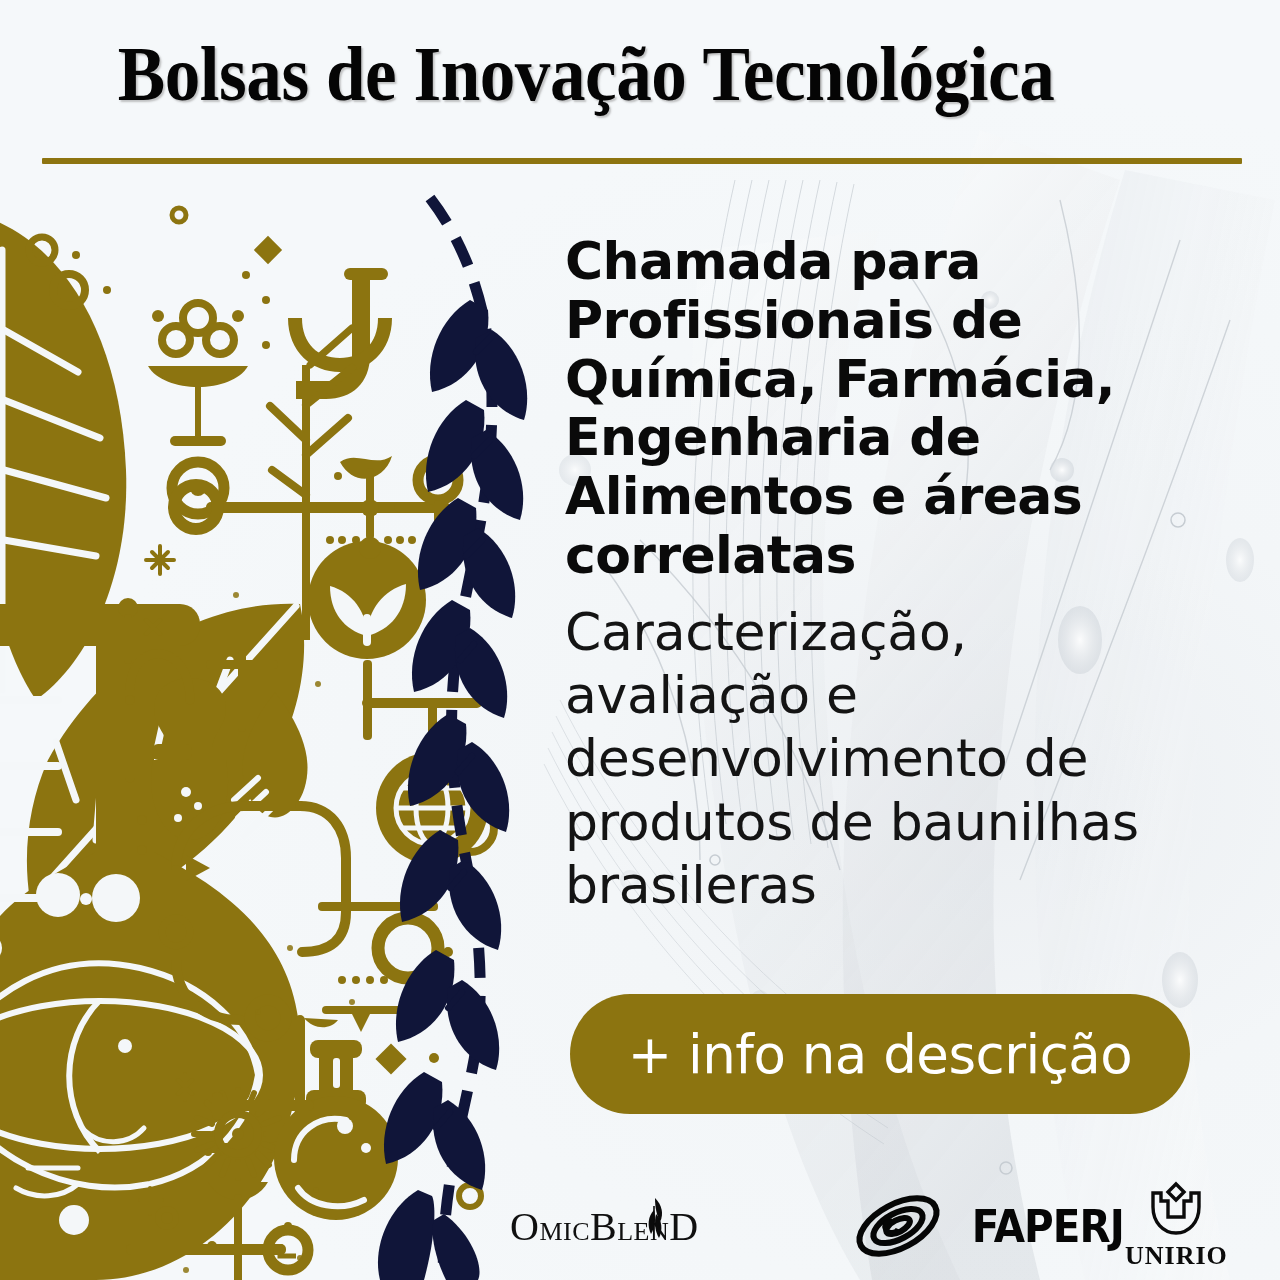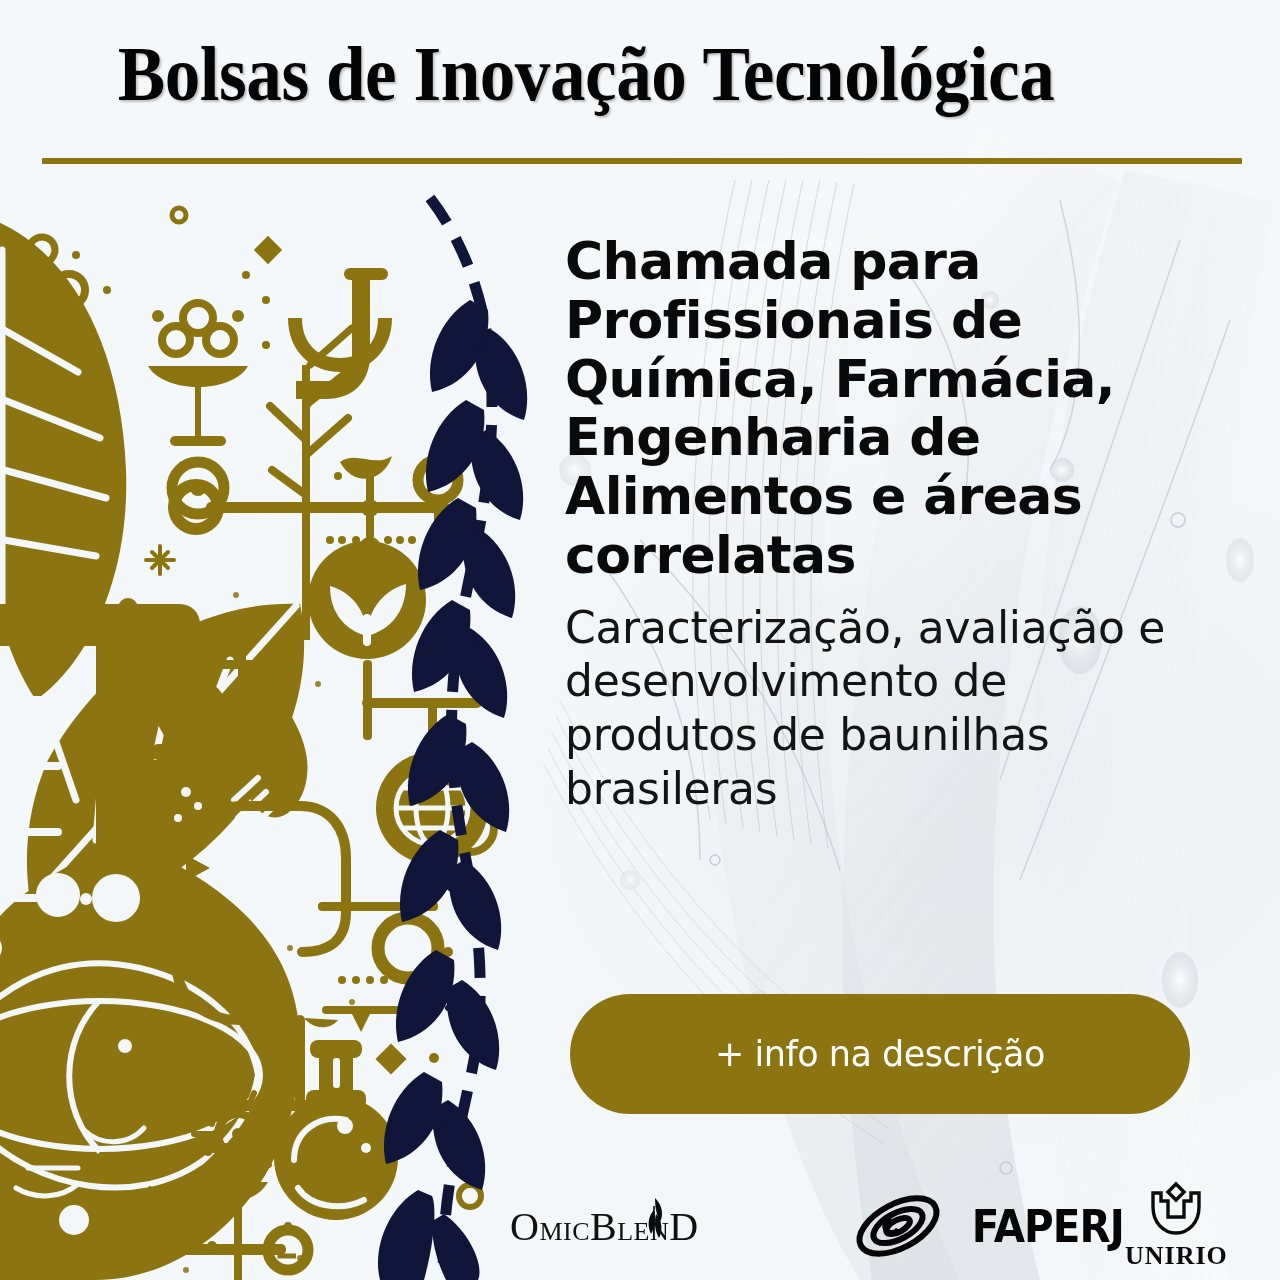--- a/index.html
+++ b/index.html
@@ -47,39 +47,39 @@
     font-size:52px;
     line-height:1.13;
     color:#0a0a0a;
     letter-spacing:-0.6px;
     margin:0;
   }
   #subhead{
     margin:16px 0 0 0;
     font-family:"DejaVu Sans", sans-serif;
     font-weight:400;
-    font-size:44px;
+    font-size:52px;
     line-height:1.22;
     color:#141414;
     letter-spacing:-0.3px;
   }
   #cta-button{
     position:absolute;left:570px;top:994px;
     width:620px;height:120px;
     background:#8c7410;
     border-radius:60px;
     border:none;
     display:flex;align-items:center;justify-content:center;
     cursor:pointer;
     padding:0;
   }
   #cta-label{
     font-family:"DejaVu Sans", sans-serif;
     font-weight:500;
-    font-size:35px;
+    font-size:53px;
     color:#ffffff;
     letter-spacing:-0.5px;
     white-space:nowrap;
   }
 
   
   #logo-row{
     position:absolute;left:500px;top:1178px;width:760px;height:96px;
   }
   .logo{position:absolute;top:0;height:96px;display:flex;align-items:center;}

